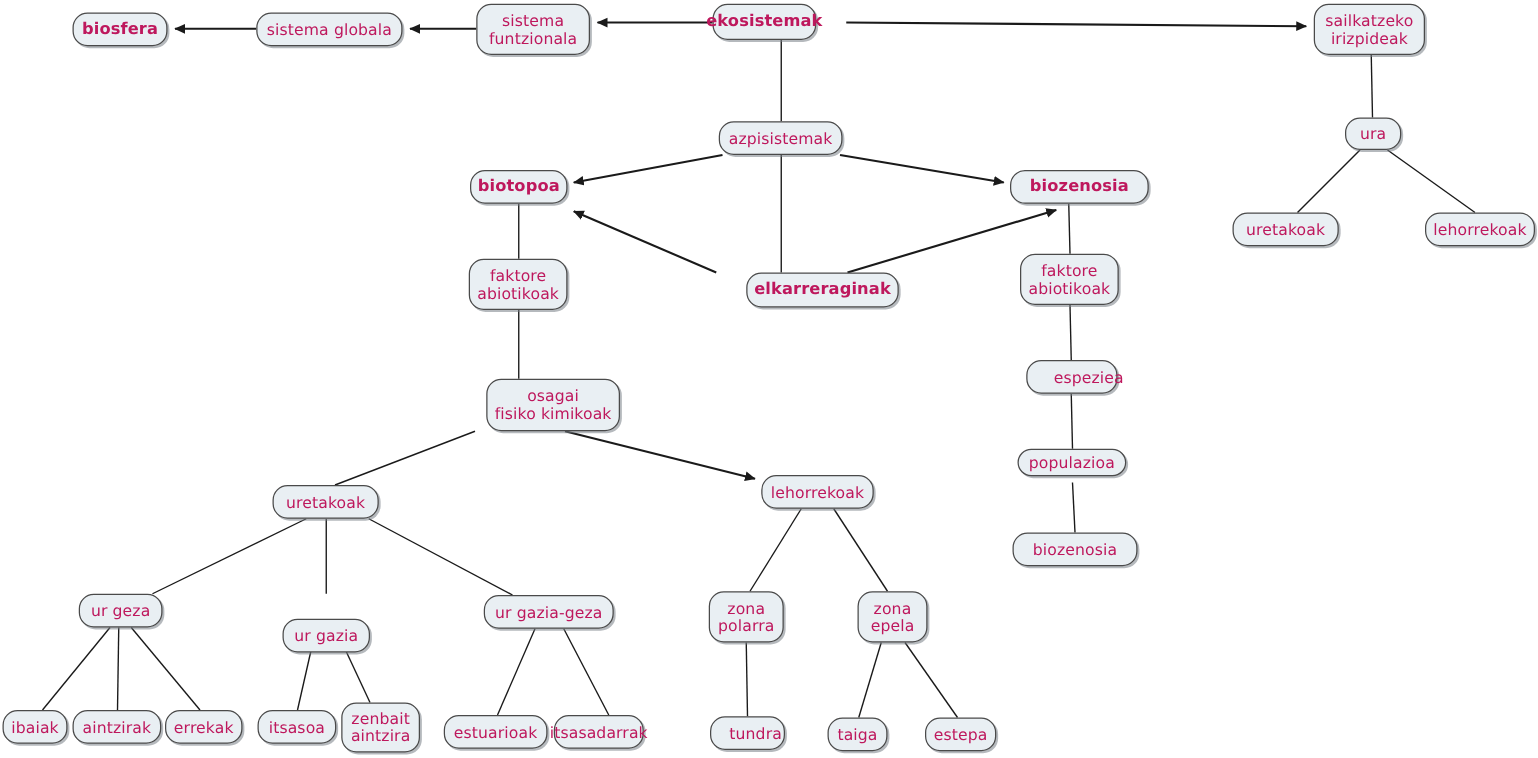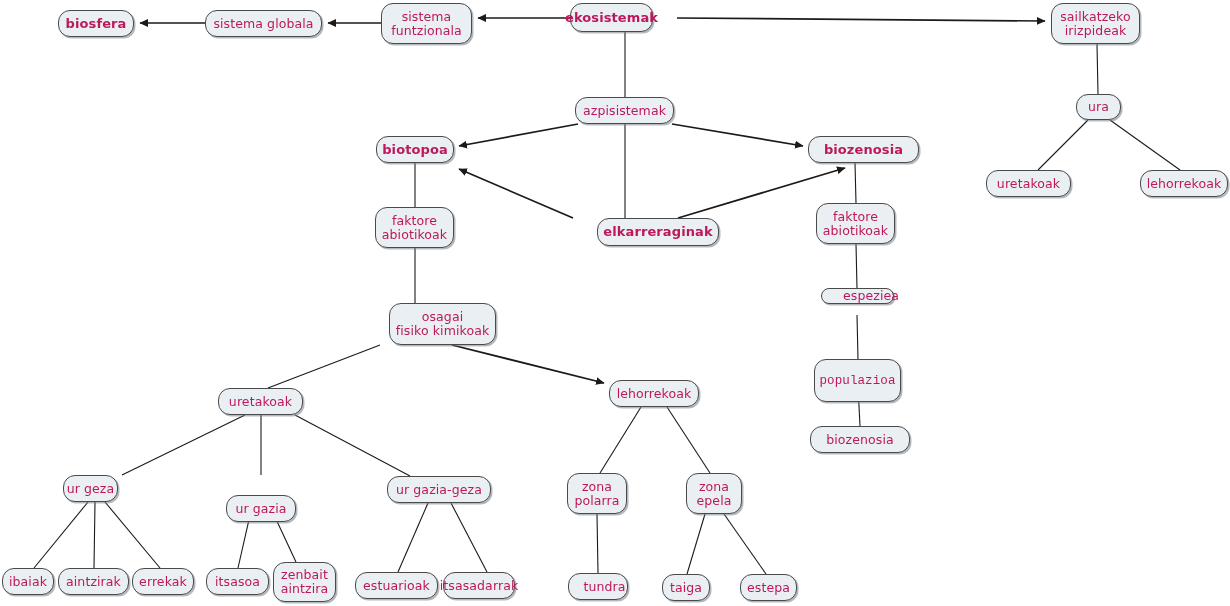--- a/index.html
+++ b/index.html
@@ -110,28 +110,28 @@
       <div class="node" style="left: 986px; top: 170px; width: 85px; height: 27px; background: rgb(233, 239, 243); border-color: rgb(74, 74, 74);">uretakoak</div>
       <div class="node" style="left: 1140px; top: 170px; width: 88px; height: 27px; background: rgb(233, 239, 243); border-color: rgb(74, 74, 74);">lehorrekoak</div>
       <div class="node" style="left: 575px; top: 97px; width: 99px; height: 27px; background: rgb(233, 239, 243); border-color: rgb(74, 74, 74);">azpisistemak</div>
       <div class="node bold" style="left: 376px; top: 136px; width: 78px; height: 27px; background: rgb(233, 239, 243); border-color: rgb(74, 74, 74);">biotopoa</div>
       <div class="node bold" style="left: 808px; top: 136px; width: 111px; height: 27px; background: rgb(233, 239, 243); border-color: rgb(74, 74, 74);">biozenosia</div>
       <div class="node bold" style="left: 597px; top: 218px; width: 122px; height: 28px; background: rgb(233, 239, 243); border-color: rgb(74, 74, 74);">elkarreraginak</div>
       <div class="node" style="left: 375px; top: 207px; width: 79px; height: 41px; background: rgb(233, 239, 243); border-color: rgb(74, 74, 74);">faktore
 abiotikoak</div>
       <div class="node" style="left: 816px; top: 203px; width: 79px; height: 41px; background: rgb(233, 239, 243); border-color: rgb(74, 74, 74);">faktore
 abiotikoak</div>
-      <div class="node" style="left: 821px; top: 288px; width: 73px; height: 16px; background: rgb(233, 239, 243); border-color: rgb(74, 74, 74); padding-left: 27px;">espeziea</div>
-      <div class="node" style="left: 814px; top: 359px; width: 87px; height: 43px; background: rgb(233, 239, 243); border-color: rgb(74, 74, 74); font-family: Liberation Mono, monospace;">populazioa</div>
+      <div class="node" style="left: 821px; top: 288px; width: 73px; height: 27px; background: rgb(233, 239, 243); border-color: rgb(74, 74, 74); padding-left: 27px;">espeziea</div>
+      <div class="node" style="left: 814px; top: 359px; width: 87px; height: 22px; background: rgb(233, 239, 243); border-color: rgb(74, 74, 74);">populazioa</div>
       <div class="node" style="left: 810px; top: 426px; width: 100px; height: 27px; background: rgb(233, 239, 243); border-color: rgb(74, 74, 74);">biozenosia</div>
       <div class="node" style="left: 361px; top: 303px; width: 107px; height: 42px; background: rgb(233, 239, 243); border-color: rgb(74, 74, 74); margin-left: 28px;">osagai
 fisiko kimikoak</div>
       <div class="node" style="left: 218px; top: 388px; width: 85px; height: 27px; background: rgb(233, 239, 243); border-color: rgb(74, 74, 74);">uretakoak</div>
       <div class="node" style="left: 609px; top: 380px; width: 90px; height: 27px; background: rgb(233, 239, 243); border-color: rgb(74, 74, 74);">lehorrekoak</div>
-      <div class="node" style="left: 63px; top: 475px; width: 55px; height: 27px; background: rgb(233, 239, 243); border-color: rgb(74, 74, 74);">ur geza</div>
+      <div class="node" style="left: 63px; top: 475px; width: 67px; height: 27px; background: rgb(233, 239, 243); border-color: rgb(74, 74, 74);">ur geza</div>
       <div class="node" style="left: 226px; top: 495px; width: 70px; height: 27px; background: rgb(233, 239, 243); border-color: rgb(74, 74, 74);">ur gazia</div>
       <div class="node" style="left: 387px; top: 476px; width: 104px; height: 27px; background: rgb(233, 239, 243); border-color: rgb(74, 74, 74);">ur gazia-geza</div>
       <div class="node" style="left: 2px; top: 568px; width: 52px; height: 27px; background: rgb(233, 239, 243); border-color: rgb(74, 74, 74);">ibaiak</div>
       <div class="node" style="left: 58px; top: 568px; width: 71px; height: 27px; background: rgb(233, 239, 243); border-color: rgb(74, 74, 74);">aintzirak</div>
       <div class="node" style="left: 132px; top: 568px; width: 62px; height: 27px; background: rgb(233, 239, 243); border-color: rgb(74, 74, 74);">errekak</div>
       <div class="node" style="left: 206px; top: 568px; width: 63px; height: 27px; background: rgb(233, 239, 243); border-color: rgb(74, 74, 74);">itsasoa</div>
       <div class="node" style="left: 273px; top: 562px; width: 63px; height: 40px; background: rgb(233, 239, 243); border-color: rgb(74, 74, 74);">zenbait
 aintzira</div>
       <div class="node" style="left: 355px; top: 572px; width: 83px; height: 27px; background: rgb(233, 239, 243); border-color: rgb(74, 74, 74);">estuarioak</div>
       <div class="node" style="left: 443px; top: 572px; width: 72px; height: 27px; background: rgb(233, 239, 243); border-color: rgb(74, 74, 74);">itsasadarrak</div>

